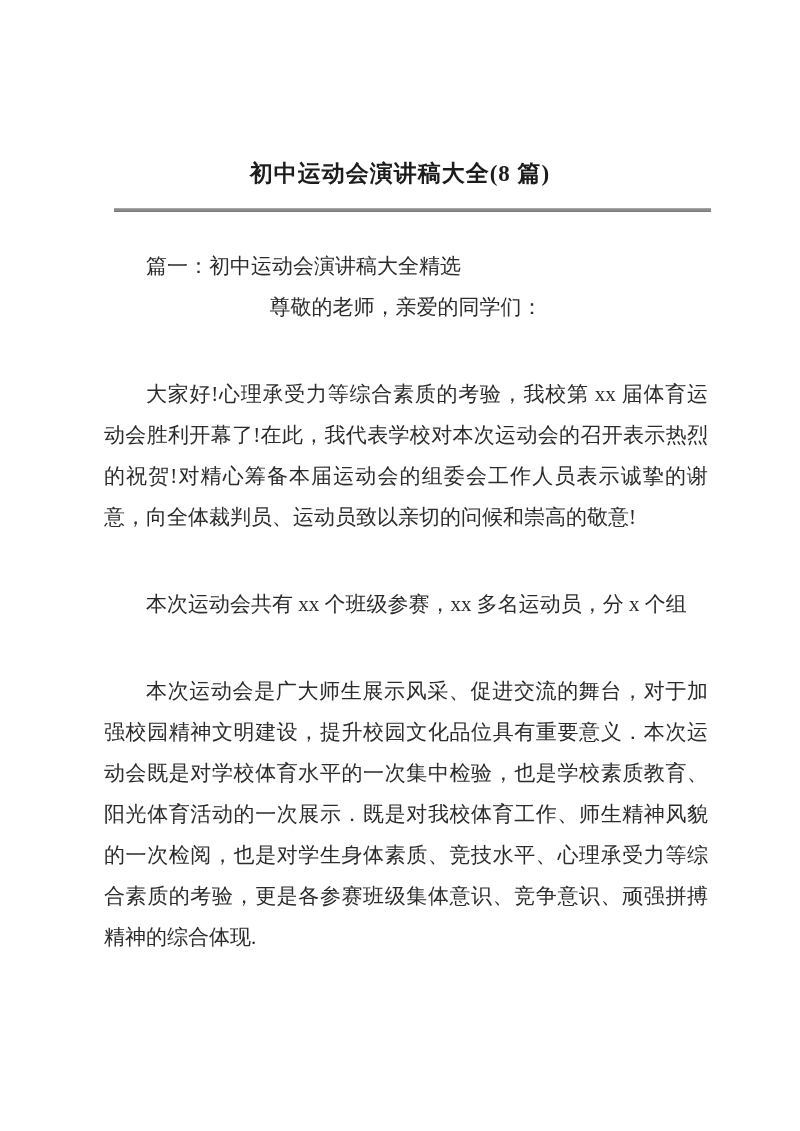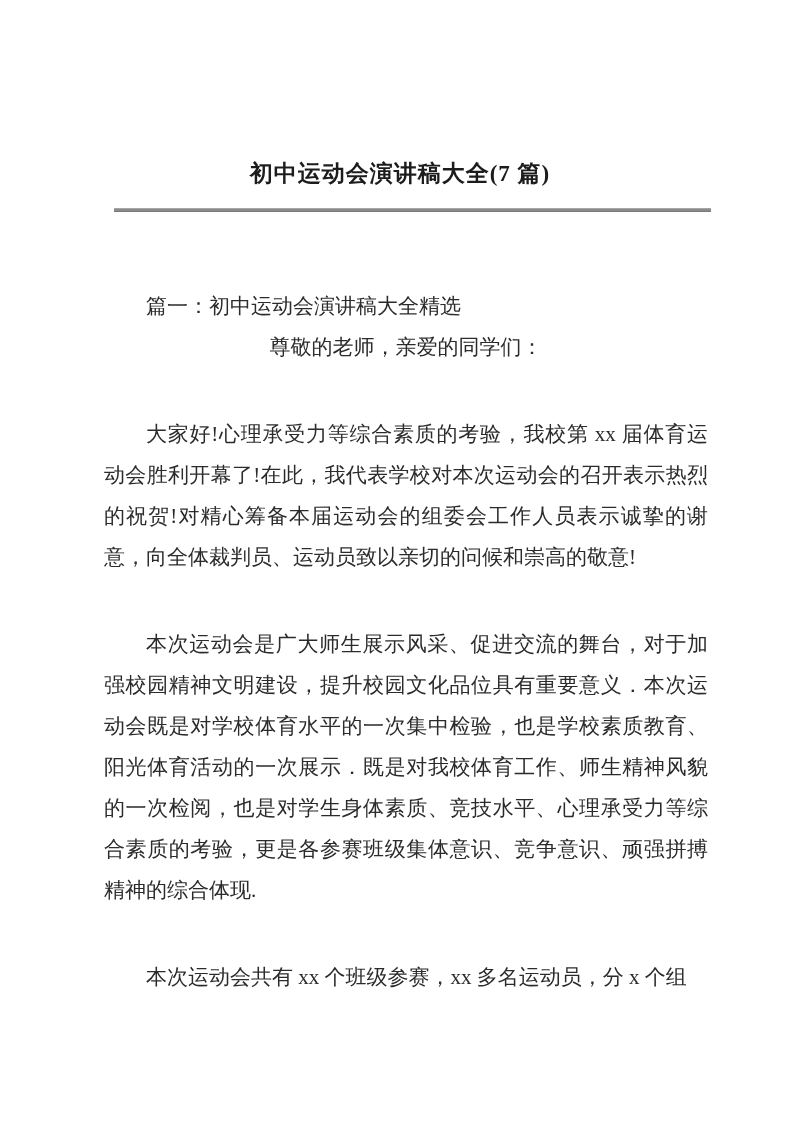--- a/index.html
+++ b/index.html
@@ -32,21 +32,21 @@
     width: 597px;
     height: 4px;
     background: #8a8a8a;
     border-top: 1px solid #a6a6a6;
     border-bottom: 1px solid #7a7a7a;
     box-sizing: border-box;
   }
   .doc-body {
     margin-left: 104px;
     width: 604px;
-    margin-top: 74px;
+    margin-top: 34px;
     font-size: 21px;
     line-height: 41px;
     text-align: justify;
     color: #2b2b2b;
   }
   .section-heading {
     text-indent: 2em;
     text-align: left;
   }
   .salutation {
@@ -56,31 +56,31 @@
   .doc-body p {
     margin: 46px 0 0 0;
     text-indent: 2em;
   }
 </style>
 </head>
 <body>
 
 <div class="page">
 
-  <h1 class="doc-title">初中运动会演讲稿大全(7 篇)</h1>
+  <h1 class="doc-title">初中运动会演讲稿大全(8 篇)</h1>
 
   <div class="doc-rule"></div>
 
   <div class="doc-body">
 
     <div class="section-heading">篇一：初中运动会演讲稿大全精选</div>
 
     <div class="salutation">尊敬的老师，亲爱的同学们：</div>
 
     <p>大家好!心理承受力等综合素质的考验，我校第 xx 届体育运动会胜利开幕了!在此，我代表学校对本次运动会的召开表示热烈的祝贺!对精心筹备本届运动会的组委会工作人员表示诚挚的谢意，向全体裁判员、运动员致以亲切的问候和崇高的敬意!</p>
 
+    <p>本次运动会共有 xx 个班级参赛，xx 多名运动员，分 x 个组</p>
+
     <p>本次运动会是广大师生展示风采、促进交流的舞台，对于加强校园精神文明建设，提升校园文化品位具有重要意义．本次运动会既是对学校体育水平的一次集中检验，也是学校素质教育、阳光体育活动的一次展示．既是对我校体育工作、师生精神风貌的一次检阅，也是对学生身体素质、竞技水平、心理承受力等综合素质的考验，更是各参赛班级集体意识、竞争意识、顽强拼搏精神的综合体现.</p>
-
-    <p>本次运动会共有 xx 个班级参赛，xx 多名运动员，分 x 个组</p>
 
   </div>
 
 </div>
 
 </body></html>

